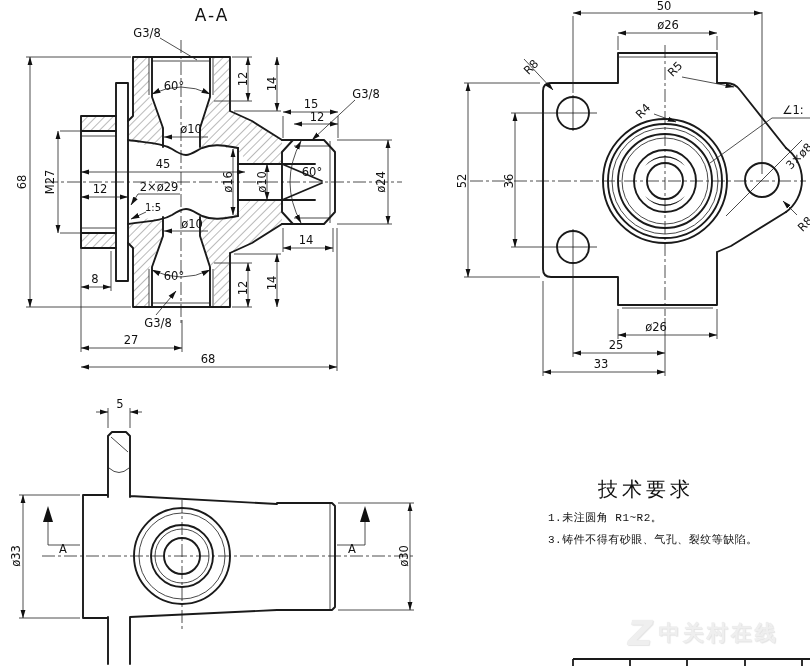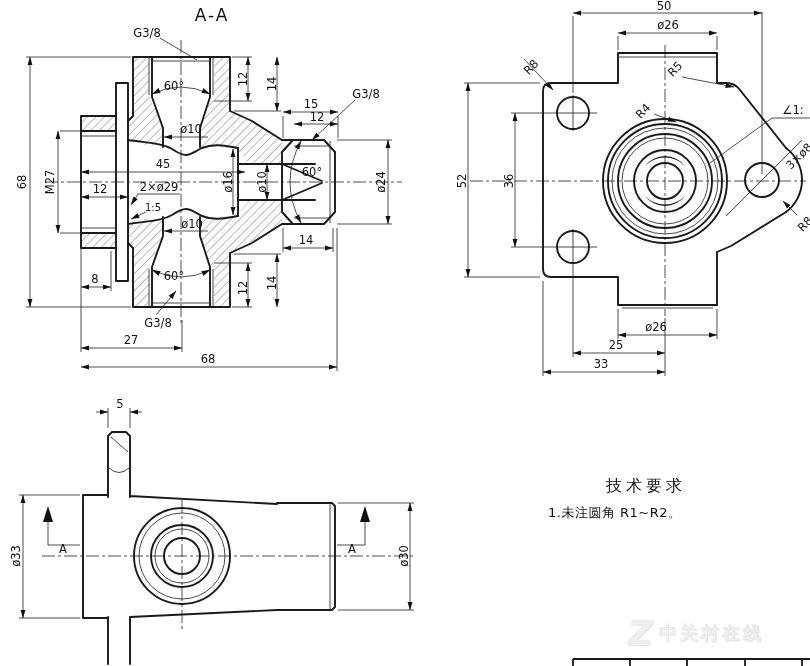--- a/index.html
+++ b/index.html
@@ -10,26 +10,26 @@
   svg text{fill:#111;font-family:"DejaVu Sans","Liberation Sans",sans-serif;font-size:11.5px;}
   svg text.big{font-size:17px;letter-spacing:2px;}
   svg text.sm{font-size:10px;}
   .ol{stroke:#1a1a1a;stroke-width:1.9;fill:none;stroke-linejoin:round;stroke-linecap:round;}
   .tl{stroke:#1a1a1a;stroke-width:0.8;fill:none;}
   .dl{stroke:#222;stroke-width:0.8;fill:none;}
   .cl{stroke:#222;stroke-width:0.8;fill:none;stroke-dasharray:13 3 3 3;}
   .hp{fill:url(#hatch);stroke:none;}
   .arrow-solid{fill:#111;stroke:none;}
   .tech{position:absolute;left:548px;top:476px;width:260px;color:#111;}
-  .tech .t-title{font-size:16px;letter-spacing:4px;text-align:center;margin-left:18px;width:160px;}
-  .tech .t-item{font-size:13px;margin-top:7px;white-space:nowrap;letter-spacing:0.5px;}
+  .tech .t-title{font-size:20px;letter-spacing:4px;text-align:center;margin-left:18px;width:160px;}
+  .tech .t-item{font-size:11px;margin-top:7px;white-space:nowrap;letter-spacing:0.5px;font-family:Liberation Mono, monospace;}
   .wm{position:absolute;left:628px;top:616px;display:flex;align-items:center;
       color:#efefef;text-shadow:0 0 1px #dcdcdc, 1px 1px 1px #e6e6e6;}
   .wm .wm-logo{font-size:34px;font-weight:bold;font-style:italic;line-height:34px;}
-  .wm .wm-text{font-size:18px;font-weight:bold;letter-spacing:3px;margin-left:6px;}
+  .wm .wm-text{font-size:21px;font-weight:bold;letter-spacing:3px;margin-left:6px;}
 </style>
 </head>
 <body>
 
 <div id="stage">
 
 <svg width="810" height="666" viewBox="0 0 810 666">
   <defs>
     <pattern id="hatch" width="6" height="6" patternUnits="userSpaceOnUse" patternTransform="rotate(45)">
       <line x1="0" y1="0" x2="0" y2="6" stroke="#3a3a3a" stroke-width="0.7"></line>
@@ -288,20 +288,21 @@
   </g>
 
   <g>
     <path d="M573,659 H810 M573,659 V666 M630,659 V666 M687,659 V666 M745,659 V666 M802,659 V666" stroke="#1a1a1a" stroke-width="1.8" fill="none"></path>
   </g>
 </svg>
 
 <div class="tech">
   <div class="t-title">技术要求</div>
   <div class="t-item">1.未注圆角 R1~R2。</div>
+  <div class="t-item">3.铸件不得有砂眼、气孔、裂纹等缺陷。</div>
 </div>
 
 <div class="wm">
   <span class="wm-logo">Z</span>
   <span class="wm-text">中关村在线</span>
 </div>
 
 </div>
 
 </body></html>

